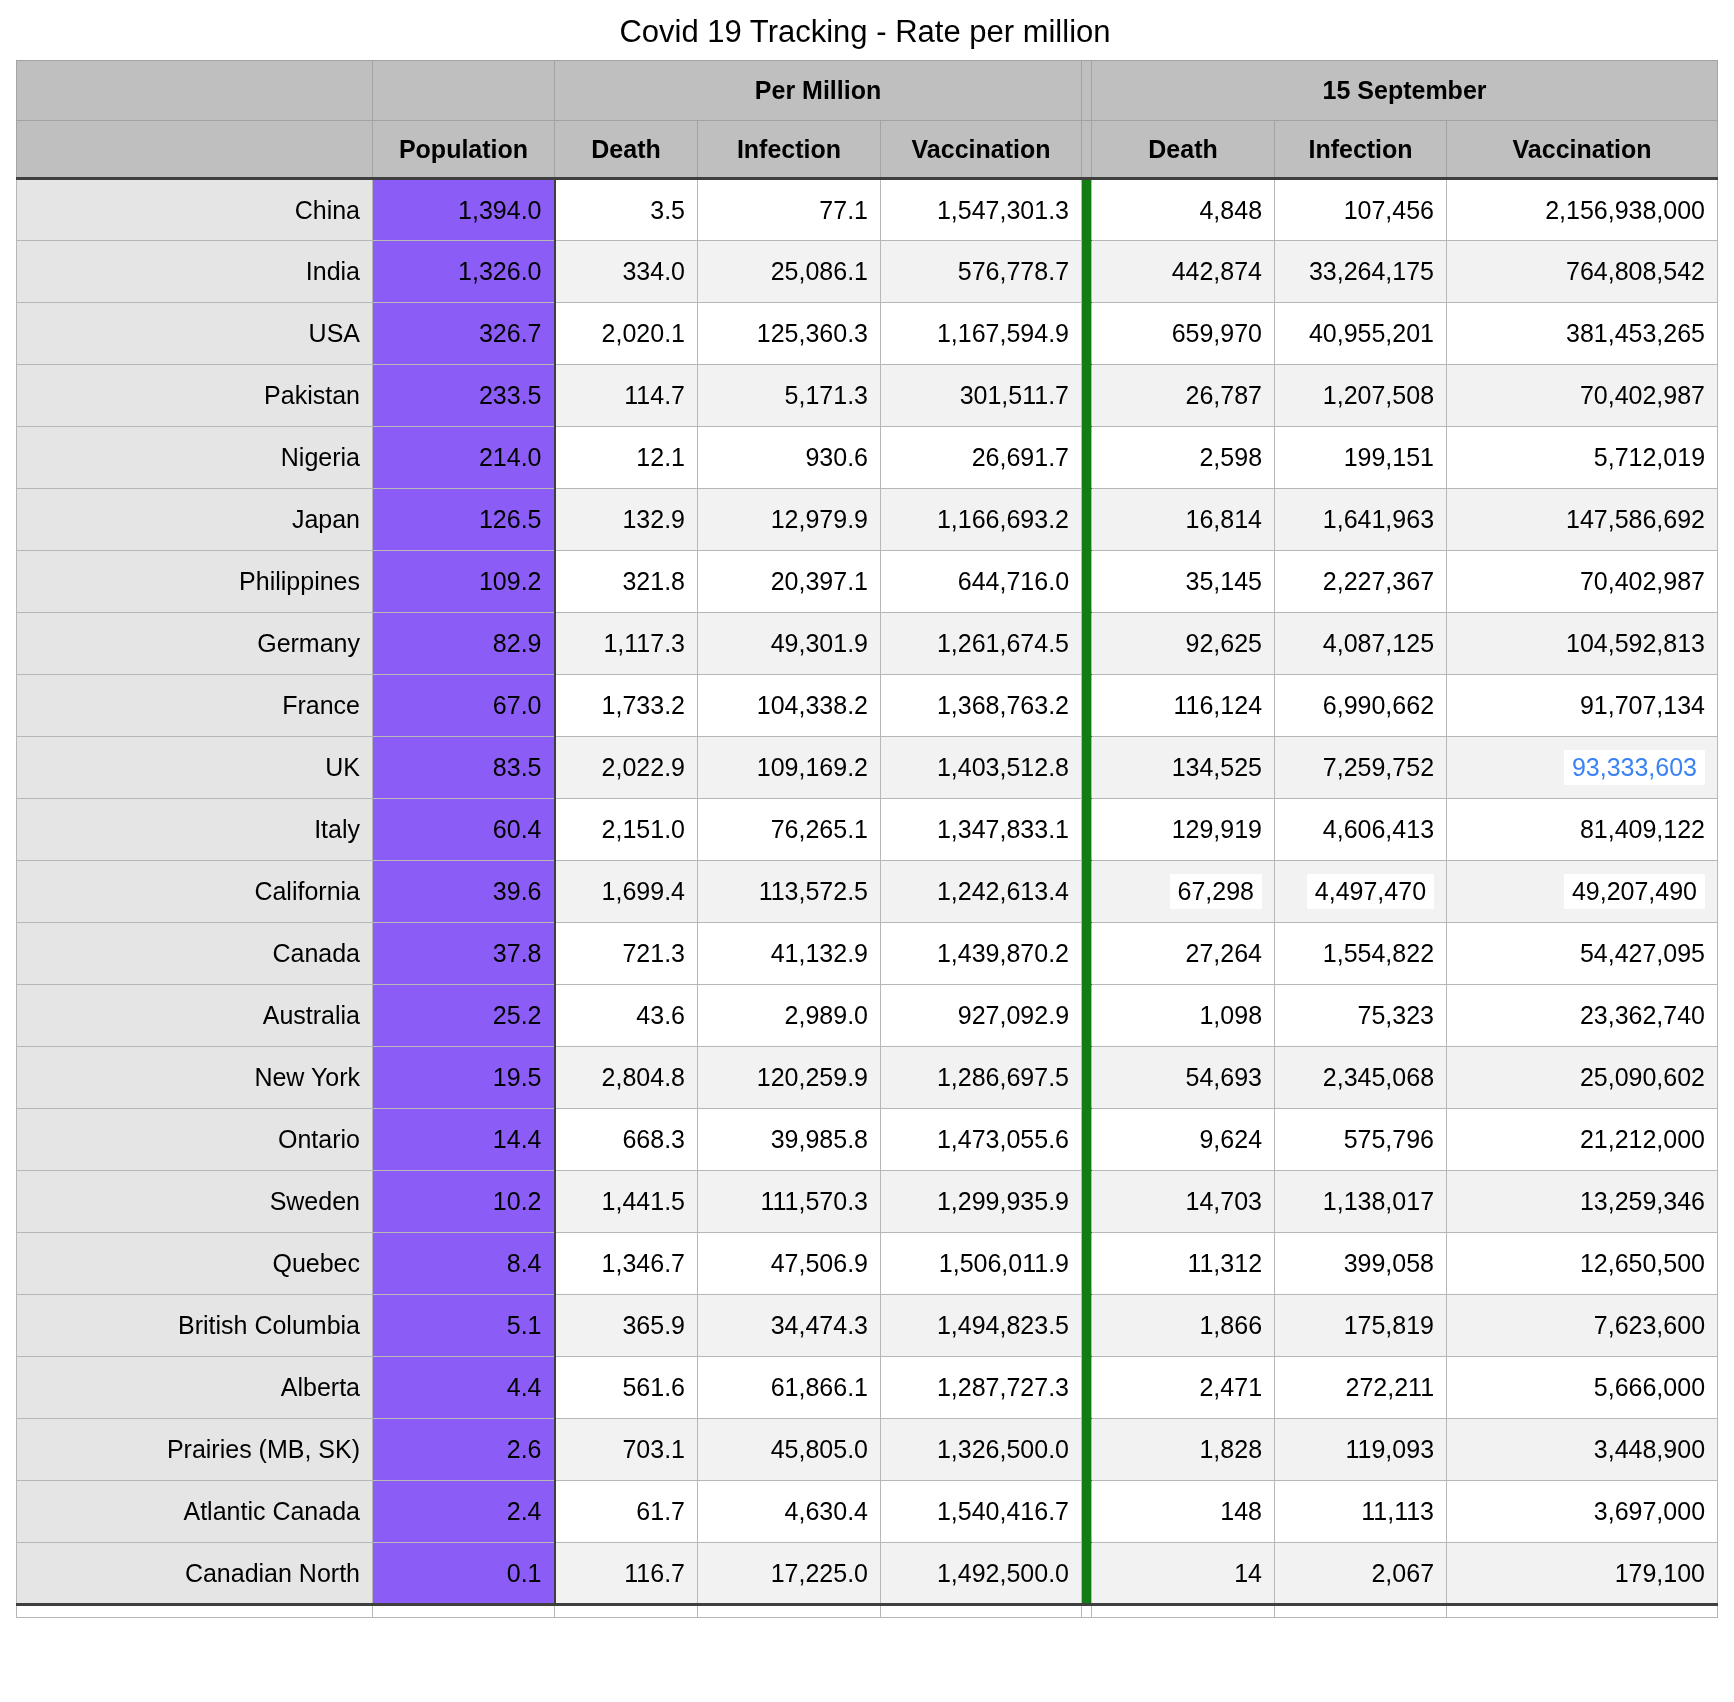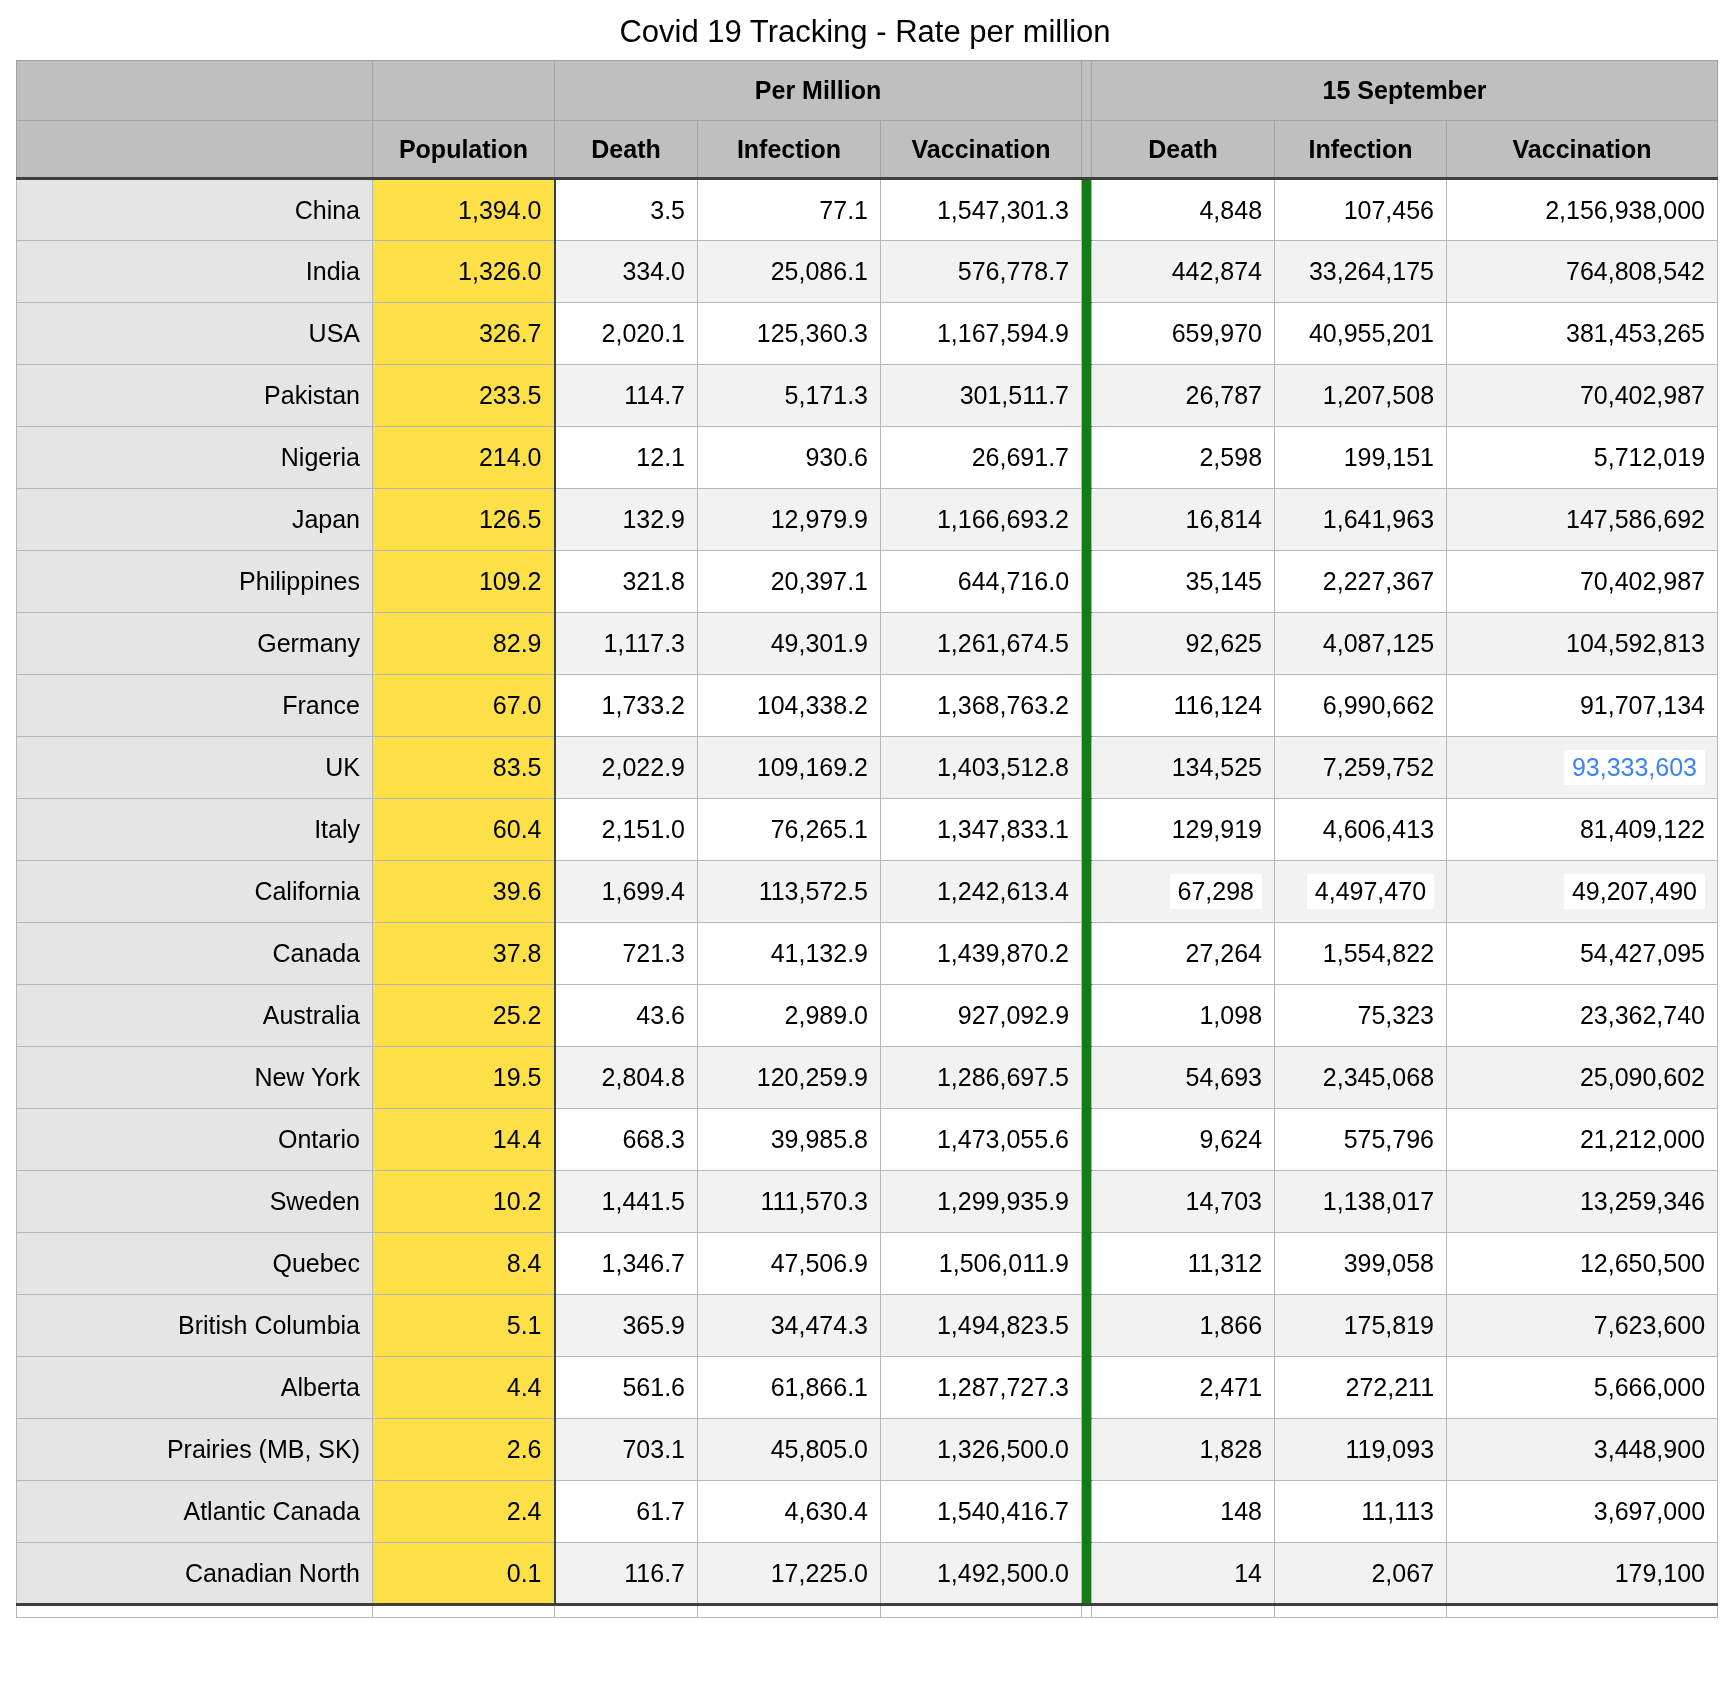--- a/index.html
+++ b/index.html
@@ -5,21 +5,21 @@
   html,body{margin:0;padding:0;background:#ffffff;}
   body{width:1734px;height:1702px;overflow:hidden;font-family:"Liberation Sans",sans-serif;color:#000;}
   .title{text-align:center;font-size:31px;line-height:31px;padding:16px 4px 13px 0;color:#000;}
   table{border-collapse:collapse;table-layout:fixed;margin-left:16px;width:1701px;}
   th,td{white-space:nowrap;overflow:hidden;box-sizing:border-box;}
   thead th{background:#bfbfbf;font-weight:bold;font-size:25px;border:1px solid #a3a3a3;color:#000;}
   thead tr.group-row th{height:60px;}
   thead tr.cols-row th{height:58px;border-bottom:3px solid #3f3f3f;}
   td{font-size:25px;height:62px;border:1px solid #b7b7b7;padding:0 12px;}
   td.label{background:#e5e5e5;text-align:right;}
-  td.pop{background:#fde047;text-align:right;}
+  td.pop{background:#8b5cf6;text-align:right;}
   td.num{background:#ffffff;text-align:right;}
   tr.alt td.num{background:#f2f2f2;}
   td.d1{border-left:2px solid #3f3f3f;margin-top:34px;}
   td.green{background:#147c14;border-top-color:#147c14;border-bottom-color:#147c14;padding:0;}
   tr.sliver td{height:13px;background:#ffffff;border-top:3px solid #3f3f3f;padding:0;}
   .patch{background:#ffffff;display:inline-block;padding:3px 8px;border-radius:1px;}
   .muted{color:#3b82f6;}
 </style>
 </head>
 <body>

